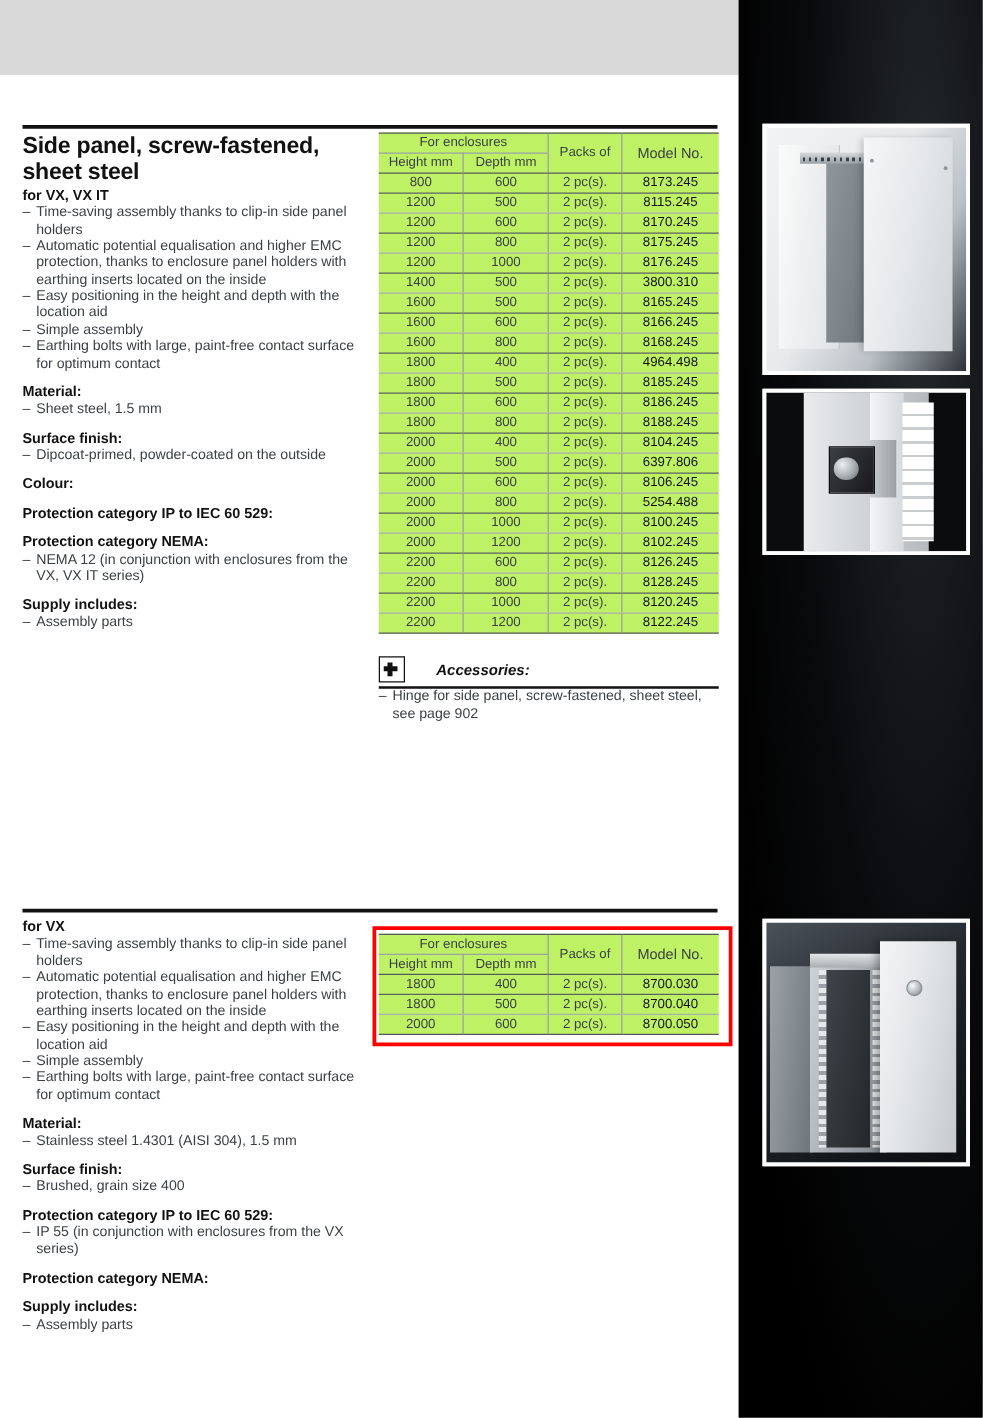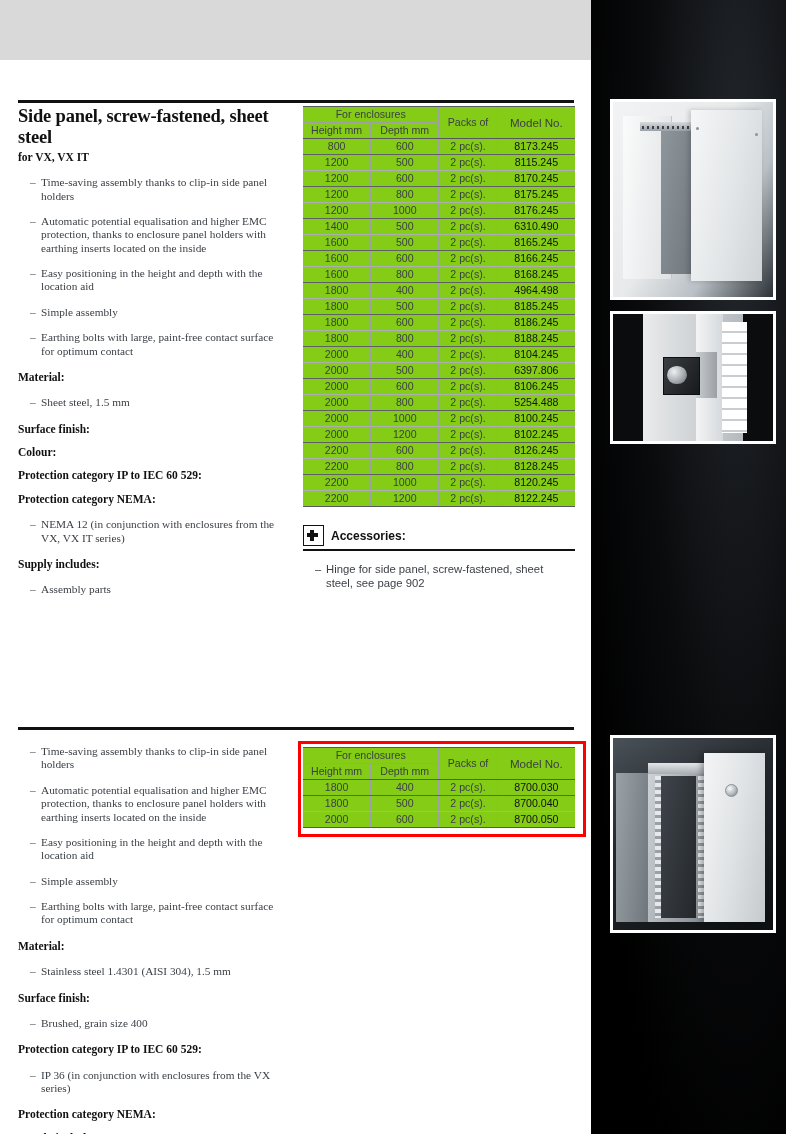--- a/index.html
+++ b/index.html
@@ -47,52 +47,52 @@
   }
   .rule-mid{
     position:absolute;left:18px;top:727px;width:556px;height:3px;background:#111;
   }
 
   
   .section{position:absolute;}
   .sec1{left:0;top:106px;width:591px;}
   .sec2{left:0;top:733px;width:591px;}
 
-  .left-col{position:absolute;left:18px;top:0;width:278px;font-family:Liberation Serif, serif;}
+  .left-col{position:absolute;left:18px;top:0;width:278px;}
   .right-col{position:absolute;left:303px;top:0;width:272px;}
 
   h1.prod-title{
     margin:0 0 1px 0;
     font-size:18.5px;font-weight:700;line-height:1.13;color:#111;
     letter-spacing:-.2px;
   }
   .prod-for{
     font-size:11.5px;font-weight:700;color:#111;margin:2px 0 0 0;line-height:1.25;
   }
 
   ul.dash{list-style:none;margin:0;padding:0;}
   ul.dash li{
     position:relative;padding-left:11px;
     font-size:11.3px;line-height:1.185;color:#3a3f45;
-    margin:12px;
+    margin:0;
   }
   ul.dash li:before{
     content:"–";position:absolute;left:0;top:0;color:#3a3f45;
   }
 
   .blk{margin-top:9px;}
   .blk-head{
     font-size:11.5px;font-weight:700;color:#111;line-height:1.25;margin-bottom:0px;
   }
 
   
   table.spec{
     border-collapse:collapse;width:272px;
     font-size:10.6px;color:#3a3f45;
-    background:#84cc16;
+    background:#bef264;
   }
   table.spec th,table.spec td{
     padding:0;margin:0;text-align:center;vertical-align:middle;
     height:15px;line-height:15px;
     font-weight:400;
   }
   table.spec th{color:#3a3f45;}
   .th-group{
     border-bottom:1px solid #9aa0a6;
     border-top:1.6px solid #55595e;
@@ -112,21 +112,21 @@
 
   
   .red-box{
     position:absolute;left:-5px;top:-6px;width:282px;height:90px;
     border:3px solid #ff0000;
     pointer-events:none;
   }
 
   
   .acc{position:absolute;left:303px;top:419px;width:272px;}
-  .acc-head-row{display:flex;align-items:center;gap:7px;}
+  .acc-head-row{display:flex;align-items:center;gap:25px;font-style:italic;}
   .plus-icon{
     width:19px;height:19px;border:1.8px solid #111;
     position:relative;flex:0 0 auto;background:#fff;
   }
   .plus-icon:before,.plus-icon:after{
     content:"";position:absolute;background:#111;
   }
   .plus-icon:before{left:3px;top:7px;width:11px;height:3.6px;}
   .plus-icon:after{left:6.2px;top:3.5px;width:3.6px;height:11px;}
   .acc-label{font-size:12px;font-weight:700;color:#111;}
@@ -216,20 +216,23 @@
       </ul>
 
       <div class="blk">
         <div class="blk-head">Material:</div>
         <ul class="dash">
             <li>Sheet steel, 1.5 mm</li>
           </ul>
       </div>
       <div class="blk">
         <div class="blk-head">Surface finish:</div>
+        <ul class="dash">
+            <li>Dipcoat-primed, powder-coated on the outside</li>
+          </ul>
       </div>
       <div class="blk">
         <div class="blk-head">Colour:</div>
       </div>
       <div class="blk">
         <div class="blk-head">Protection category IP to IEC 60 529:</div>
       </div>
       <div class="blk">
         <div class="blk-head">Protection category NEMA:</div>
         <ul class="dash">
@@ -285,21 +288,21 @@
             <tr class="rowline-dark">
               <td class="col-h">1200</td>
               <td class="vline col-d">1000</td>
               <td class="vline col-p">2 pc(s).</td>
               <td class="model vline col-m">8176.245</td>
             </tr>
             <tr class="rowline-light">
               <td class="col-h">1400</td>
               <td class="vline col-d">500</td>
               <td class="vline col-p">2 pc(s).</td>
-              <td class="model vline col-m">6310.490</td>
+              <td class="model vline col-m">3800.310</td>
             </tr>
             <tr class="rowline-dark">
               <td class="col-h">1600</td>
               <td class="vline col-d">500</td>
               <td class="vline col-p">2 pc(s).</td>
               <td class="model vline col-m">8165.245</td>
             </tr>
             <tr class="rowline-light">
               <td class="col-h">1600</td>
               <td class="vline col-d">600</td>
@@ -407,20 +410,21 @@
       </div>
       <div class="acc-rule"></div>
       <ul class="dash acc-list">
         <li>Hinge for side panel, screw-fastened, sheet steel, see page 902</li>
       </ul>
     </div>
   </div>
 
   <div class="section sec2">
     <div class="left-col">
+      <div class="prod-for">for VX</div>
       <ul class="dash">
         <li>Time-saving assembly thanks to clip-in side panel holders</li>
         <li>Automatic potential equalisation and higher EMC protection, thanks to enclosure panel holders with earthing inserts located on the inside</li>
         <li>Easy positioning in the height and depth with the location aid</li>
         <li>Simple assembly</li>
         <li>Earthing bolts with large, paint-free contact surface for optimum contact</li>
       </ul>
 
       <div class="blk">
         <div class="blk-head">Material:</div>
@@ -430,21 +434,21 @@
       </div>
       <div class="blk">
         <div class="blk-head">Surface finish:</div>
         <ul class="dash">
             <li>Brushed, grain size 400</li>
           </ul>
       </div>
       <div class="blk">
         <div class="blk-head">Protection category IP to IEC 60 529:</div>
         <ul class="dash">
-            <li>IP 36 (in conjunction with enclosures from the VX series)</li>
+            <li>IP 55 (in conjunction with enclosures from the VX series)</li>
           </ul>
       </div>
       <div class="blk">
         <div class="blk-head">Protection category NEMA:</div>
       </div>
       <div class="blk">
         <div class="blk-head">Supply includes:</div>
         <ul class="dash">
             <li>Assembly parts</li>
           </ul>

